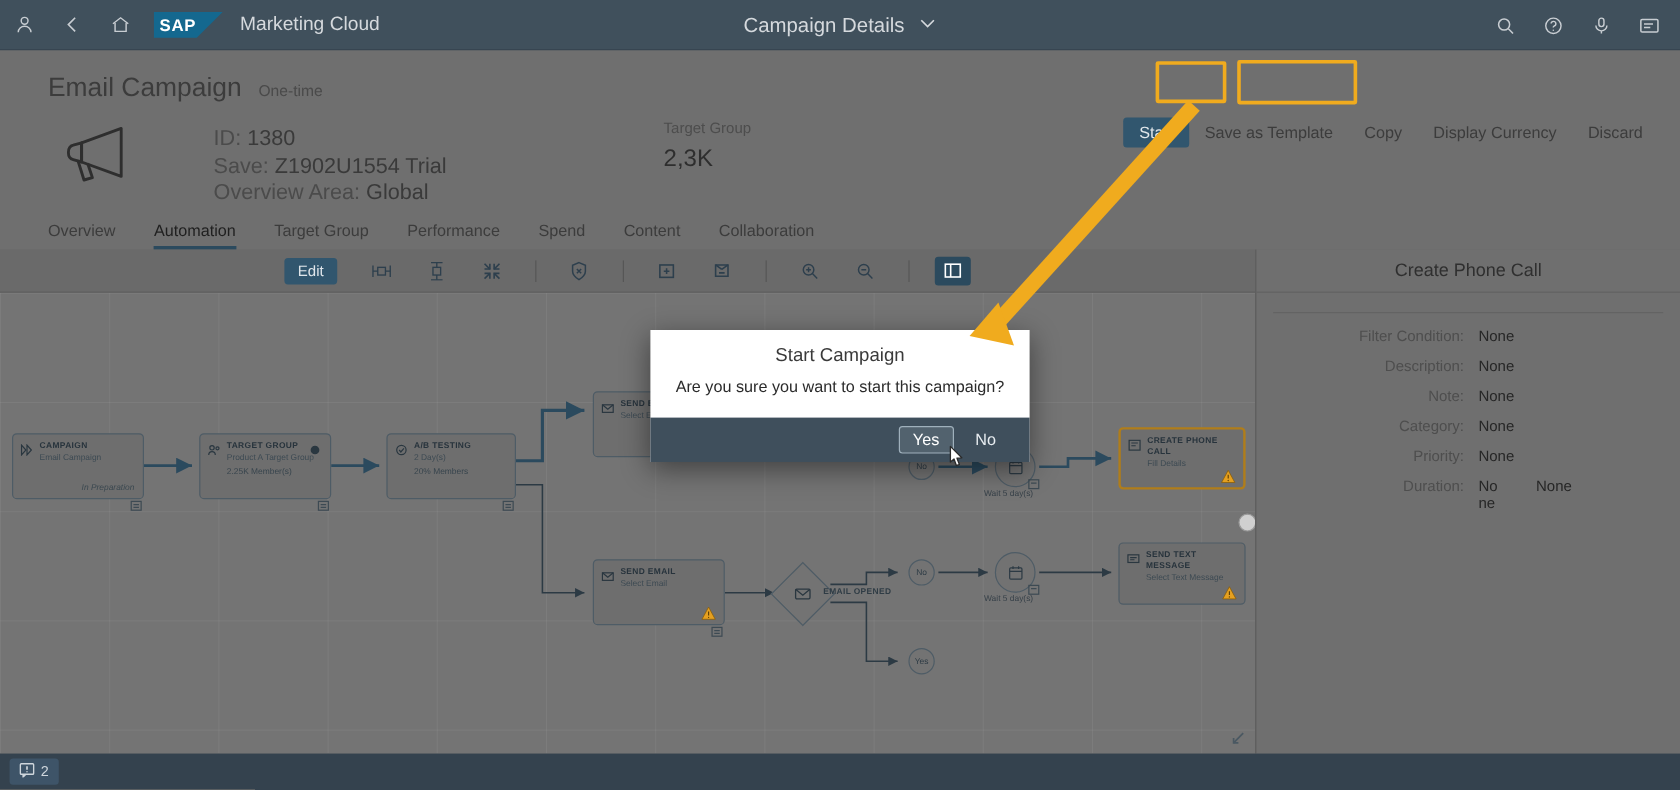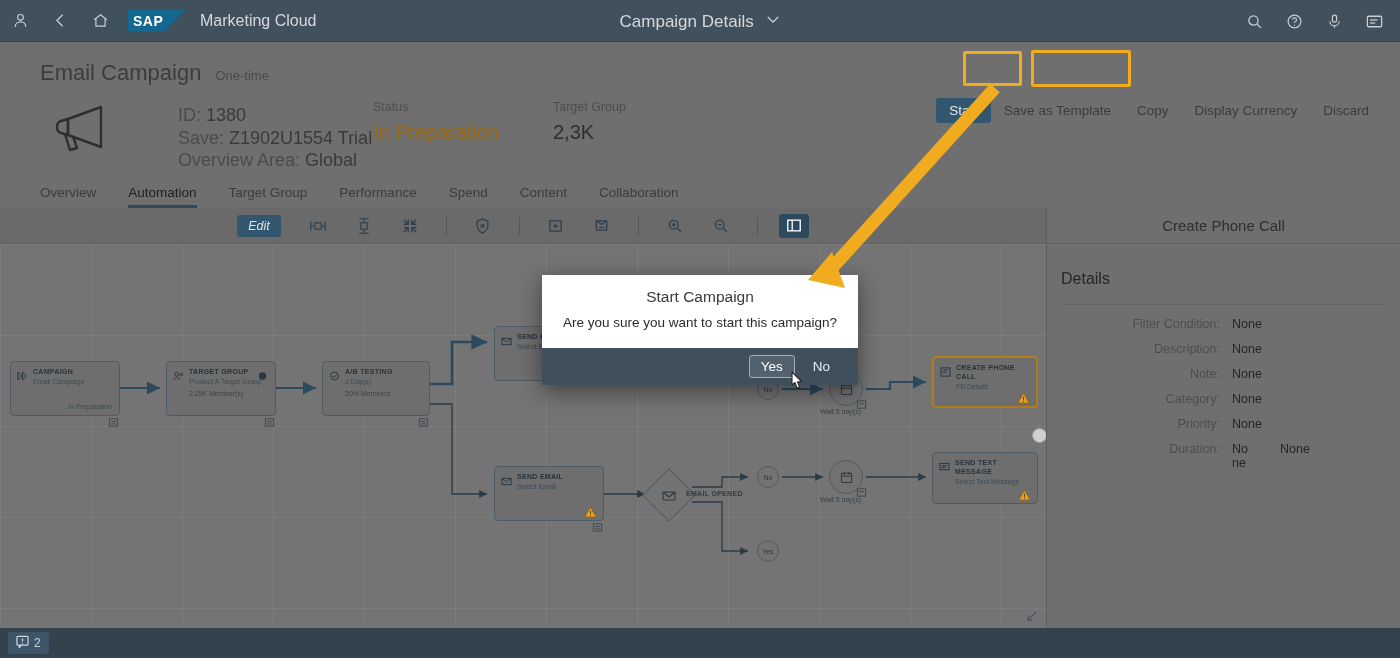--- a/index.html
+++ b/index.html
@@ -116,21 +116,21 @@
   .tab.active::after {
     content: ""; position: absolute; left: 16px; right: 16px; bottom: 0;
     height: 3px; background: #2b4a5e;
   }
   .tab:first-child.active::after { left: 0; }
 
   
   .canvas-toolbar {
     position: absolute; top: 208px; left: 0; width: 1046px; height: 36px;
     background: #6a6a6a; display: flex; align-items: center;
-    justify-content: center; gap: 16px; border-bottom: 1px solid #5e5e5e; font-style: italic;
+    justify-content: center; gap: 16px; border-bottom: 1px solid #5e5e5e;
   }
   .tb-edit {
     background: #31566e; color: #dfe5ea; font-size: 12.5px;
     padding: 4px 11px; border-radius: 3px; cursor: pointer; margin-right: 6px;
   }
   .tb-icon {
     width: 30px; height: 24px; display: flex; align-items: center;
     justify-content: center; color: #2d3f4d; cursor: pointer;
   }
   .tb-icon.active { background: #2b4a5e; color: #ffffff; border-radius: 3px; }
@@ -375,24 +375,20 @@
       <div>
         <span class="lbl">Save:</span>
         <span>Z1902U1554 Trial</span>
       </div>
       <div>
         <span class="lbl">Overview Area:</span>
         <span>Global</span>
       </div>
     </div>
 
-    <div class="obj-col" id="col-status">
-      <div class="ck">Status</div>
-      <div class="cv status">In Preparation</div>
-    </div>
     <div class="obj-col" id="col-target">
       <div class="ck">Target Group</div>
       <div class="cv">2,3K</div>
     </div>
 
     <div class="hdr-actions">
       <button class="btn-emph">Start</button>
       <button class="btn-trans">Save as Template</button>
       <button class="btn-trans">Copy</button>
       <button class="btn-trans">Display Currency</button>
@@ -719,21 +715,20 @@
     <div class="resize-handle">
       <svg width="12" height="12" viewBox="0 0 12 12" fill="none" stroke="#4a5862" stroke-width="1.4">
         <polyline points="10,2 2,10"></polyline>
           <polyline points="2,6 2,10 6,10"></polyline>
       </svg>
     </div>
   </div>
 
   <div class="side-panel">
     <div class="sp-title">Create Phone Call</div>
-    <div class="sp-section">Details</div>
     <div class="sp-rule"></div>
     <div class="sp-rows">
       <div class="sp-row">
         <div class="sp-k">Filter Condition:</div>
         <div class="sp-v">None</div>
       </div>
       <div class="sp-row">
         <div class="sp-k">Description:</div>
         <div class="sp-v">None</div>
       </div>

